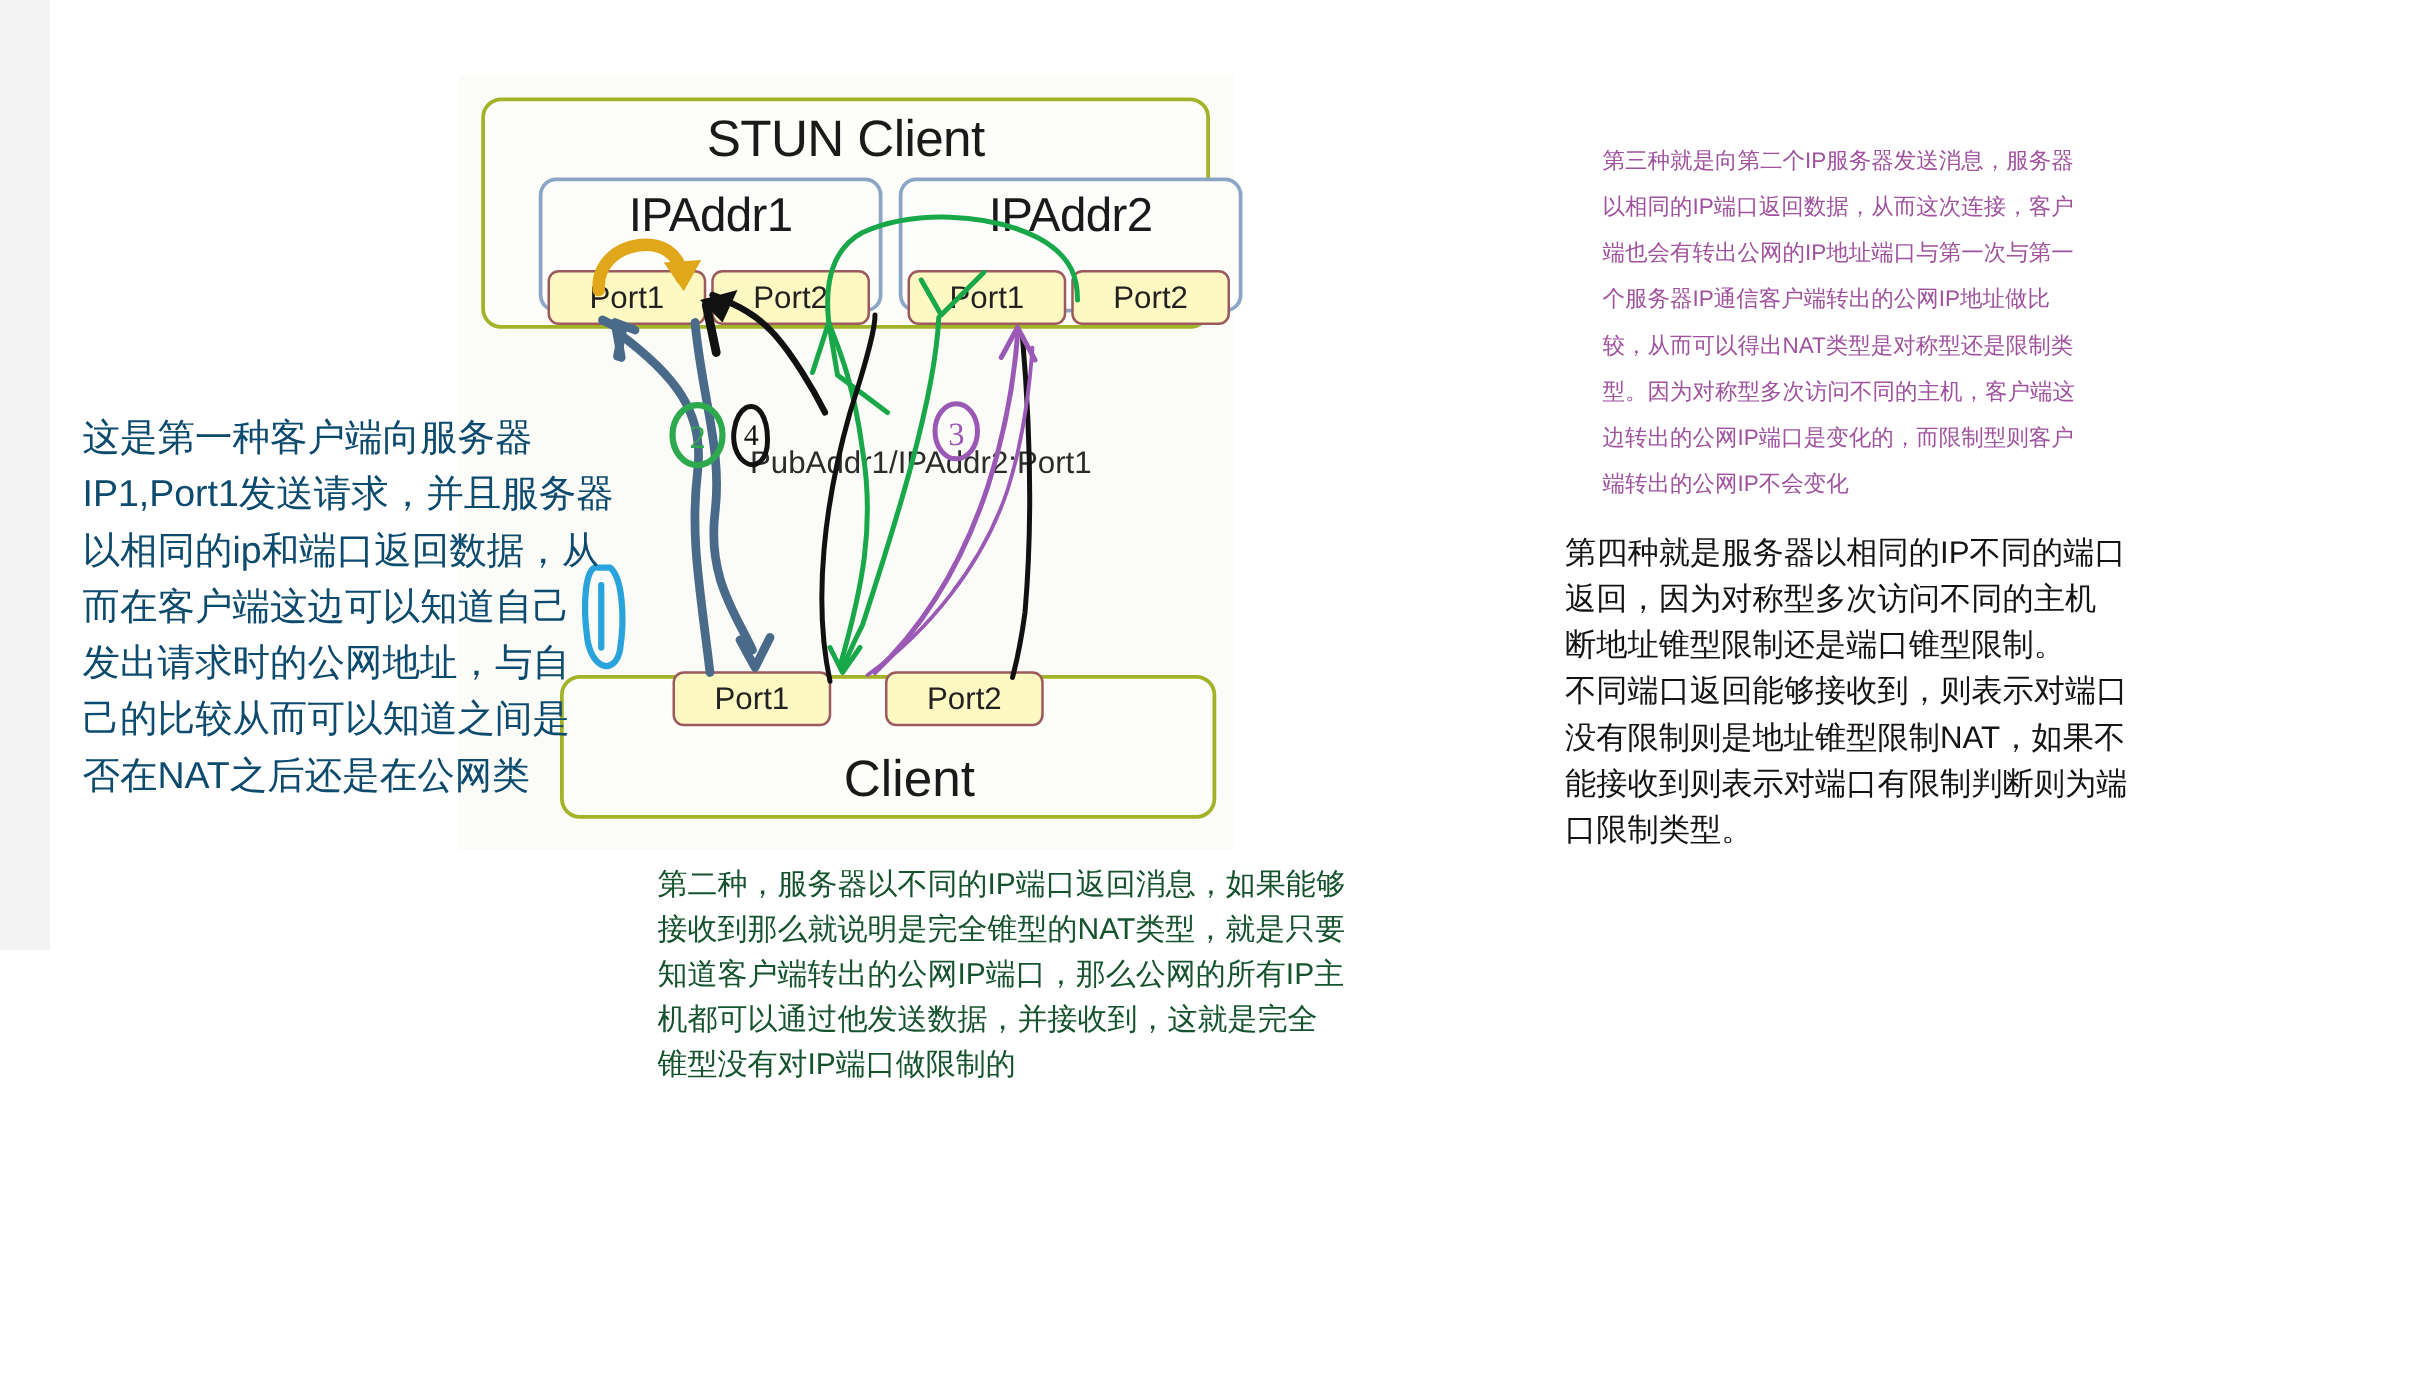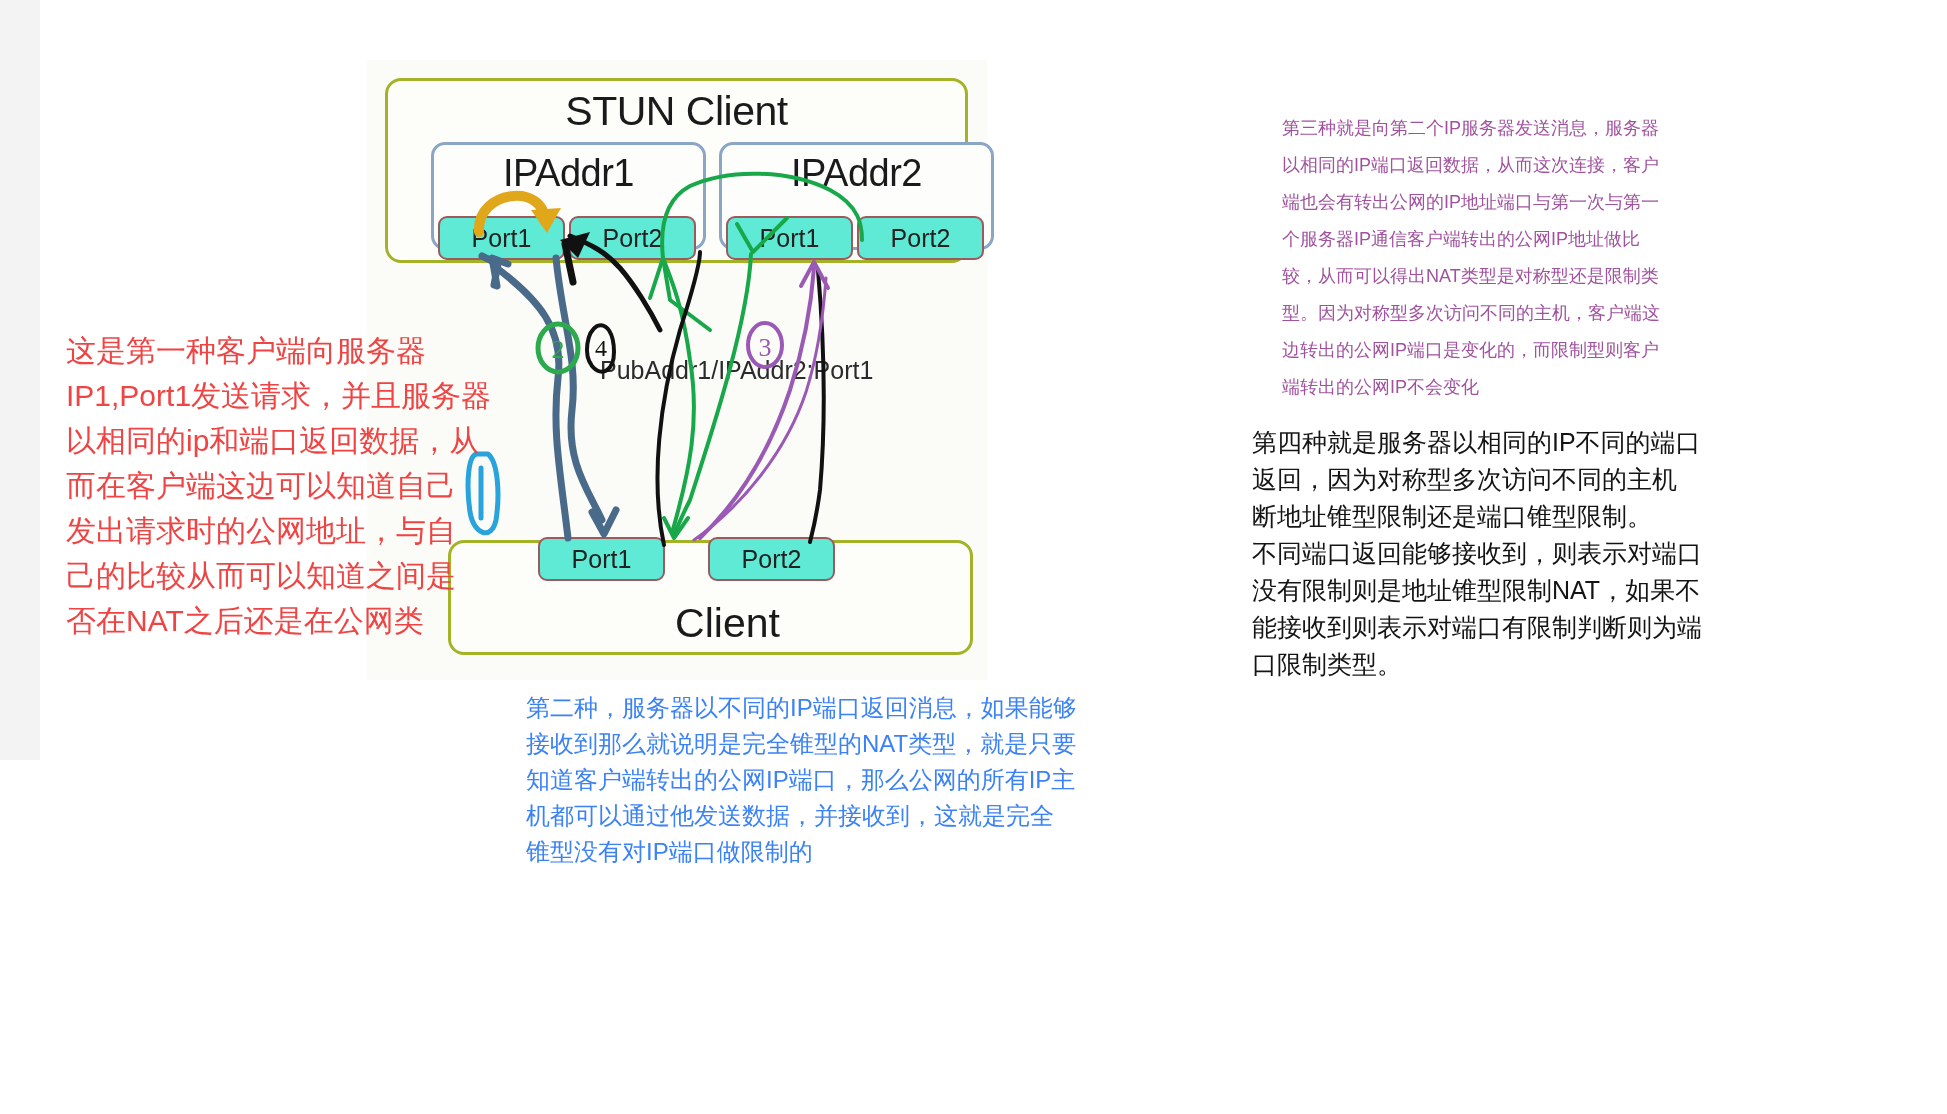--- a/index.html
+++ b/index.html
@@ -77,21 +77,21 @@
     letter-spacing: -0.5px;
   }
   #ipaddr1-label { left: 431px; }
   #ipaddr2-label { left: 719px; }
 
   .port-box {
     position: absolute;
     width: 127px; height: 44px;
     border: 2px solid #9c5a5e;
     border-radius: 9px;
-    background: #5eead4;
+    background: #fef9c3;
     box-sizing: border-box;
     text-align: center;
     line-height: 41px;
     font-size: 25px;
     color: #222;
   }
   #s1p1 { left: 438px; top: 216px; }
   #s1p2 { left: 569px; top: 216px; }
   #s2p1 { left: 726px; top: 216px; }
   #s2p2 { left: 857px; top: 216px; }
@@ -136,42 +136,42 @@
   
   .note {
     position: absolute;
     white-space: pre-line;
   }
   #note-red {
     left: 66px; top: 328px;
     width: 430px;
     font-size: 30px;
     line-height: 45px;
-    color: #ef4444;
+    color: #0c4a6e;
   }
   #note-purple {
     left: 1282px; top: 110px;
     width: 520px;
     font-size: 18px;
     line-height: 37px;
     color: #a0529f;
   }
   #note-black {
     left: 1252px; top: 424px;
     width: 530px;
     font-size: 25px;
     line-height: 37px;
     color: #141414;
   }
   #note-green {
     left: 526px; top: 690px;
     width: 570px;
     font-size: 24px;
     line-height: 36px;
-    color: #3b82f6;
+    color: #14532d;
   }
 </style>
 </head>
 <body>
 
 <div class="page-bg-left"></div>
 <div class="page-bg-main"></div>
 <div class="diagram-canvas"></div>
 
 <div class="stun-box"></div>

